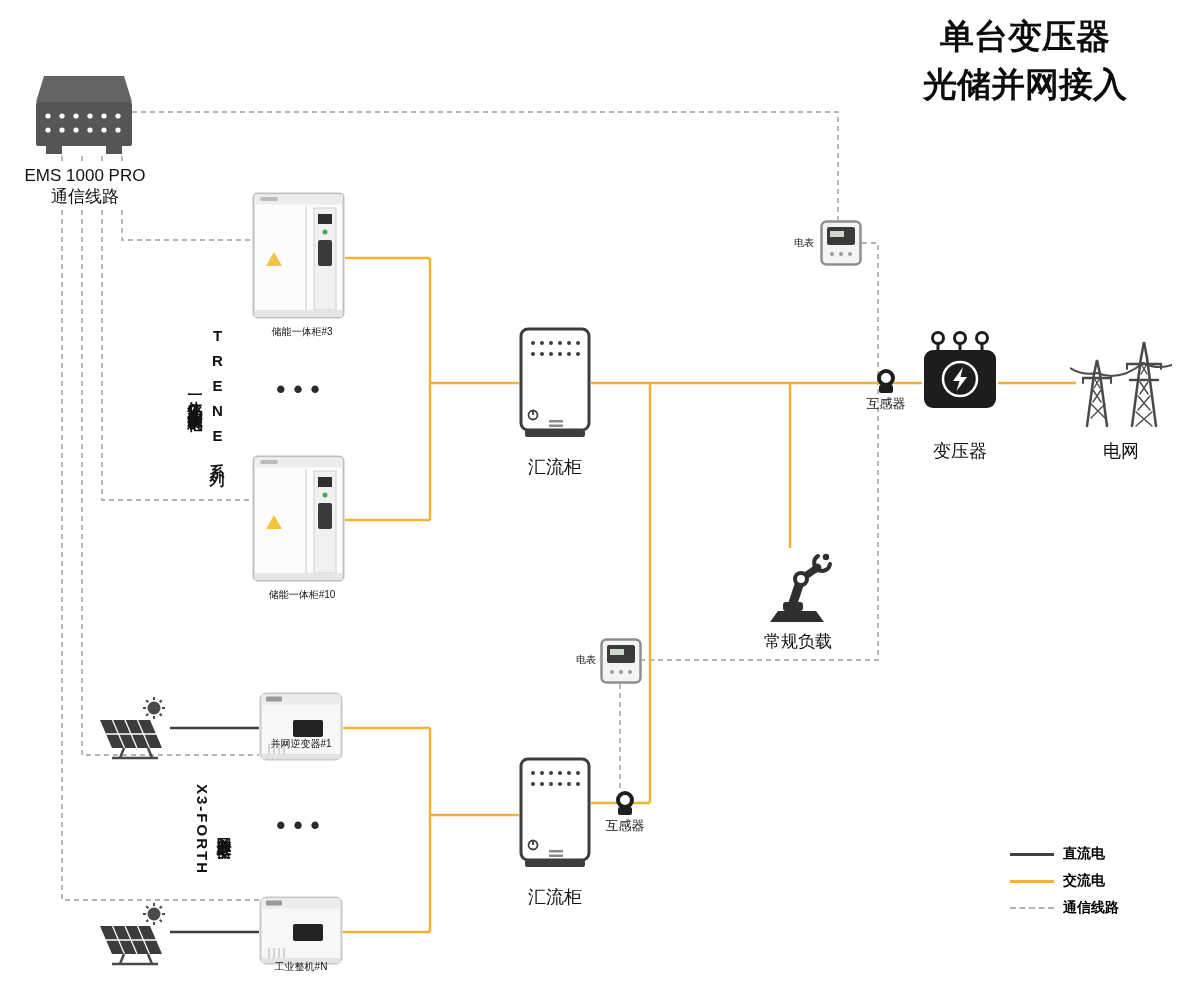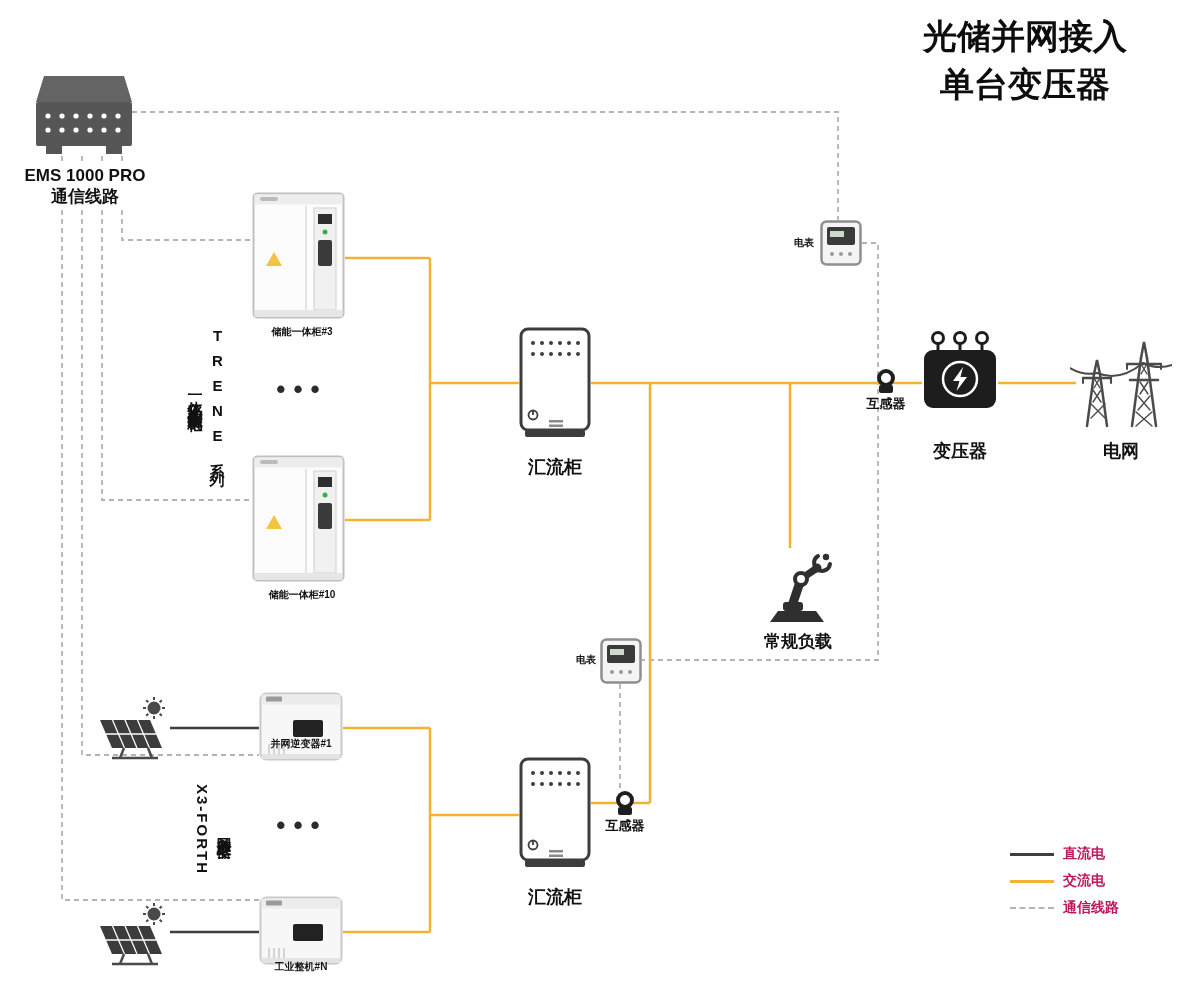--- a/index.html
+++ b/index.html
@@ -1,39 +1,39 @@
 <!DOCTYPE html>
 <html><head>
 <meta charset="utf-8">
 <style>
   html,body{margin:0;padding:0;background:#fff;}
   .stage{position:relative;width:1200px;height:1000px;background:#fff;overflow:hidden;
          font-family:"Liberation Sans", sans-serif;color:#111;}
   .lines{position:absolute;left:0;top:0;z-index:1;}
   .node{position:absolute;z-index:2;}
-  .lbl{position:absolute;z-index:3;font-weight:bold;text-align:center;color:#111;line-height:1.25;}
+  .lbl{position:absolute;z-index:3;font-weight:normal;text-align:center;color:#111;line-height:1.25;}
   .f13{font-size:13px;} .f14{font-size:10px;} .f17{font-size:17px;} .f18{font-size:18px;}
   .right{text-align:right;}
   .lbl-ems{background:#fff;padding:2px 0;}
   .title{position:absolute;top:12px;right:10px;width:330px;z-index:3;text-align:center;
          font-size:34px;font-weight:bold;line-height:1.42;color:#0d0d0d;}
   .vtext{position:absolute;z-index:3;writing-mode:vertical-rl;text-orientation:upright;
          font-weight:bold;font-size:15px;color:#111;}
   .vcol{text-align:center;letter-spacing:2px;margin:0 3px;}
   .vcol.en{letter-spacing:8px;}
   .vcol.rot{text-orientation:mixed;letter-spacing:2px;}
   .dots{position:absolute;z-index:3;font-size:26px;font-weight:bold;letter-spacing:8px;
         color:#2b2b2b;text-align:center;}
   .legend{position:absolute;left:1010px;top:845px;z-index:3;}
   .legend-row{display:flex;align-items:center;gap:9px;margin-bottom:9px;}
   .swatch{display:inline-block;width:44px;height:0;}
   .swatch.dc{border-top:3px solid #3f3f3f;}
   .swatch.ac{border-top:3px solid #F2B233;}
   .swatch.comm{border-top:2px dashed #b3b3b3;}
-  .legend-label{font-size:14px;font-weight:600;color:#be185d;}
+  .legend-label{font-size:14px;font-weight:600;color:#000000;}
 </style>
 </head>
 <body>
 
 <div class="stage">
 
   <svg class="lines" width="1200" height="1000" viewBox="0 0 1200 1000">
     <g stroke="#b3b3b3" stroke-width="1.8" fill="none" stroke-dasharray="5 4">
       <polyline points="132,112 838,112 838,220"></polyline>
       <polyline points="862,243 878,243 878,660 642,660"></polyline>
@@ -58,22 +58,22 @@
       <line x1="430" y1="728" x2="430" y2="932"></line>
       <line x1="430" y1="815" x2="519" y2="815"></line>
     </g>
     <g stroke="#3f3f3f" stroke-width="2.5">
       <line x1="170" y1="728" x2="259" y2="728"></line>
       <line x1="170" y1="932" x2="259" y2="932"></line>
     </g>
   </svg>
 
   <div class="title">
+    <div>单台变压器</div>
     <div>光储并网接入</div>
-    <div>单台变压器</div>
   </div>
 
   <div class="node" style="left:36px;top:66px;width:96px;height:90px">
     <svg width="96" height="90" viewBox="0 0 96 90">
       <polygon points="8,10 88,10 96,36 0,36" fill="#646464"></polygon>
       <rect x="0" y="36" width="96" height="44" rx="2" fill="#565656"></rect>
       <g fill="#ffffff">
         <circle cx="12" cy="50" r="2.6"></circle>
           <circle cx="26" cy="50" r="2.6"></circle>
           <circle cx="40" cy="50" r="2.6"></circle>

